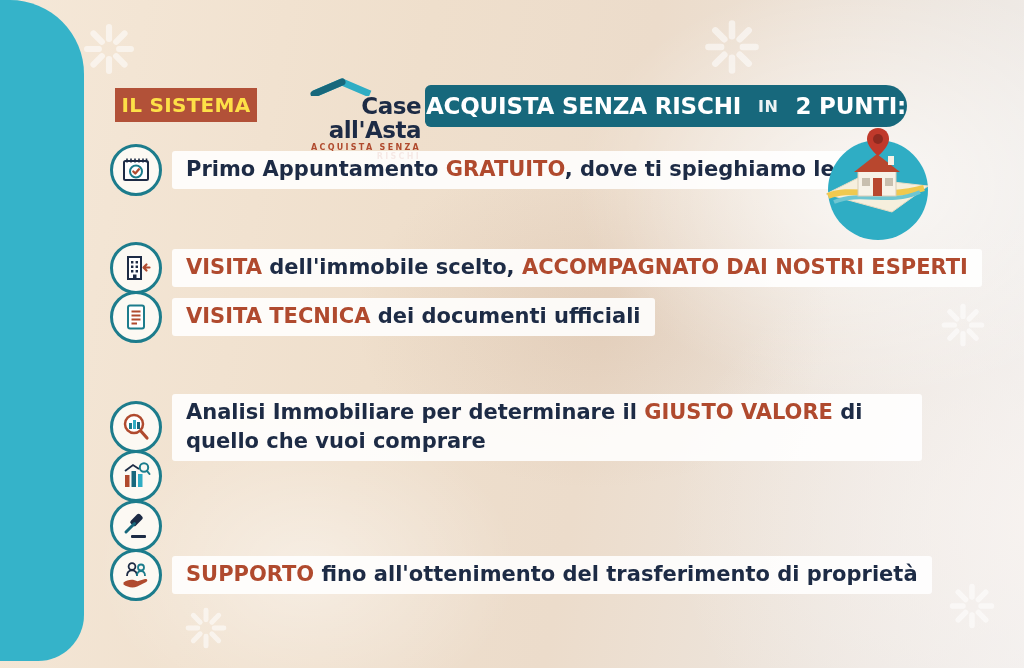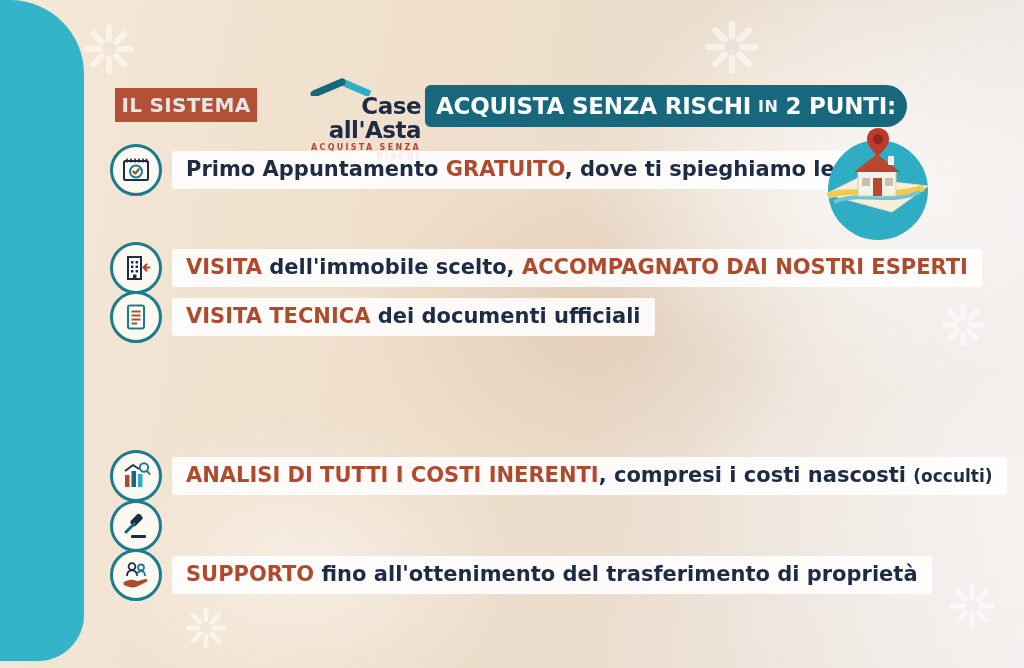--- a/index.html
+++ b/index.html
@@ -22,35 +22,35 @@
     background:#35b3c9;
     border-top-right-radius:74px; border-bottom-right-radius:46px;
   }
 
   
   .burst { position:absolute; opacity:.55; }
 
   
   .system-box {
     position:absolute; left:115px; top:88px; width:142px; height:34px;
-    background:#b25138; color:#e5e5e5; font-weight:bold; font-size:20px;
+    background:#b25138; color:#fde047; font-weight:bold; font-size:20px;
     display:flex; align-items:center; justify-content:center; letter-spacing:.3px;
   }
   .logo { position:absolute; left:263px; top:78px; width:158px; text-align:right; }
   .logo .roof { display:block; margin:0 auto -2px; }
   .logo .brand { font-size:23px; font-weight:bold; color:#1d2b45; letter-spacing:-.5px; line-height:1.05; }
   .logo .tagline { font-size:8px; font-weight:bold; color:#b04a2e; letter-spacing:2.3px; margin-top:1px; }
 
   .banner {
     position:absolute; left:425px; top:85px; width:482px; height:42px;
     background:#17687c; border-radius:6px 22px 22px 6px;
     display:flex; align-items:center; justify-content:center;
     color:#fff; font-weight:bold; font-size:23px; letter-spacing:-.2px; white-space:nowrap;
   }
-  .banner .in { font-size:16px; font-weight:600; opacity:.92; margin:0 7px; letter-spacing:.5px; }
+  .banner .in { font-size:16px; font-weight:600; opacity:.92; margin:0 17px; letter-spacing:.5px; }
 
   
   .point-row { position:absolute; left:110px; display:flex; align-items:center; gap:10px; z-index:2; }
   .icon-circle {
     flex:0 0 auto; width:52px; height:52px; border-radius:50%;
     background:#fcf9f3; border:3px solid #1c7c8c;
     display:flex; align-items:center; justify-content:center;
   }
   .pill {
     background:rgba(255,255,255,.88); border-radius:3px;
@@ -175,35 +175,46 @@
         <rect x="8" y="4.5" width="16" height="23" rx="2" fill="#fff" stroke="#1c7c8c" stroke-width="2"></rect>
         <path d="M11.5 10.5h9 M11.5 14.5h9 M11.5 18.5h9 M11.5 22.5h5.5" stroke="#b04a2e" stroke-width="2"></path>
       </svg>
     </span>
     <div class="pill">
       <span class="red">VISITA TECNICA</span><span> dei documenti ufficiali</span>
     </div>
   </div>
 
 
+  <div class="point-row r6">
+    <span class="icon-circle">
+      <svg width="32" height="32" viewBox="0 0 32 32">
+        <circle cx="14" cy="13" r="9" fill="#fff" stroke="#b04a2e" stroke-width="2.5"></circle>
+        <rect x="9" y="12" width="3" height="6" fill="#1c7c8c"></rect>
+        <rect x="13" y="9" width="3" height="9" fill="#2fadc4"></rect>
+        <rect x="17" y="11" width="3" height="7" fill="#17687c"></rect>
+        <line x1="20.8" y1="20" x2="27" y2="27" stroke="#b04a2e" stroke-width="3.2" stroke-linecap="round"></line>
+      </svg>
+    </span>
+    <div class="pill wrap">
+      <span>Analisi Immobiliare per determinare il </span><span class="red">GIUSTO VALORE</span><span> di quello che vuoi comprare</span>
+    </div>
+  </div>
 
   <div class="point-row r7">
     <span class="icon-circle">
       <svg width="32" height="32" viewBox="0 0 32 32">
         <rect x="5" y="15" width="4.5" height="12" fill="#b04a2e"></rect>
         <rect x="11.5" y="11" width="4.5" height="16" fill="#17687c"></rect>
         <rect x="18" y="14" width="4.5" height="13" fill="#2fadc4"></rect>
         <path d="M5 11 L13 5 L19 9" stroke="#1d2b45" stroke-width="1.8" fill="none"></path>
         <circle cx="24" cy="7.5" r="4.2" fill="none" stroke="#1c7c8c" stroke-width="2"></circle>
         <line x1="27" y1="10.8" x2="29.5" y2="14" stroke="#1c7c8c" stroke-width="2" stroke-linecap="round"></line>
       </svg>
     </span>
-    <div class="pill">
-      <span class="red">ANALISI DI TUTTI I COSTI INERENTI</span><span>, compresi i costi nascosti </span><span class="small">(occulti)</span>
-    </div>
   </div>
 
   <div class="point-row r8">
     <span class="icon-circle">
       <svg width="32" height="32" viewBox="0 0 32 32">
         <rect x="13" y="3.5" width="7" height="13" rx="2" transform="rotate(45 16.5 10)" fill="#1d2b45"></rect>
         <line x1="14.5" y1="13.5" x2="6" y2="22" stroke="#17687c" stroke-width="3" stroke-linecap="round"></line>
         <rect x="11" y="25" width="15" height="3" rx="1" fill="#1d2b45"></rect>
       </svg>
     </span>

